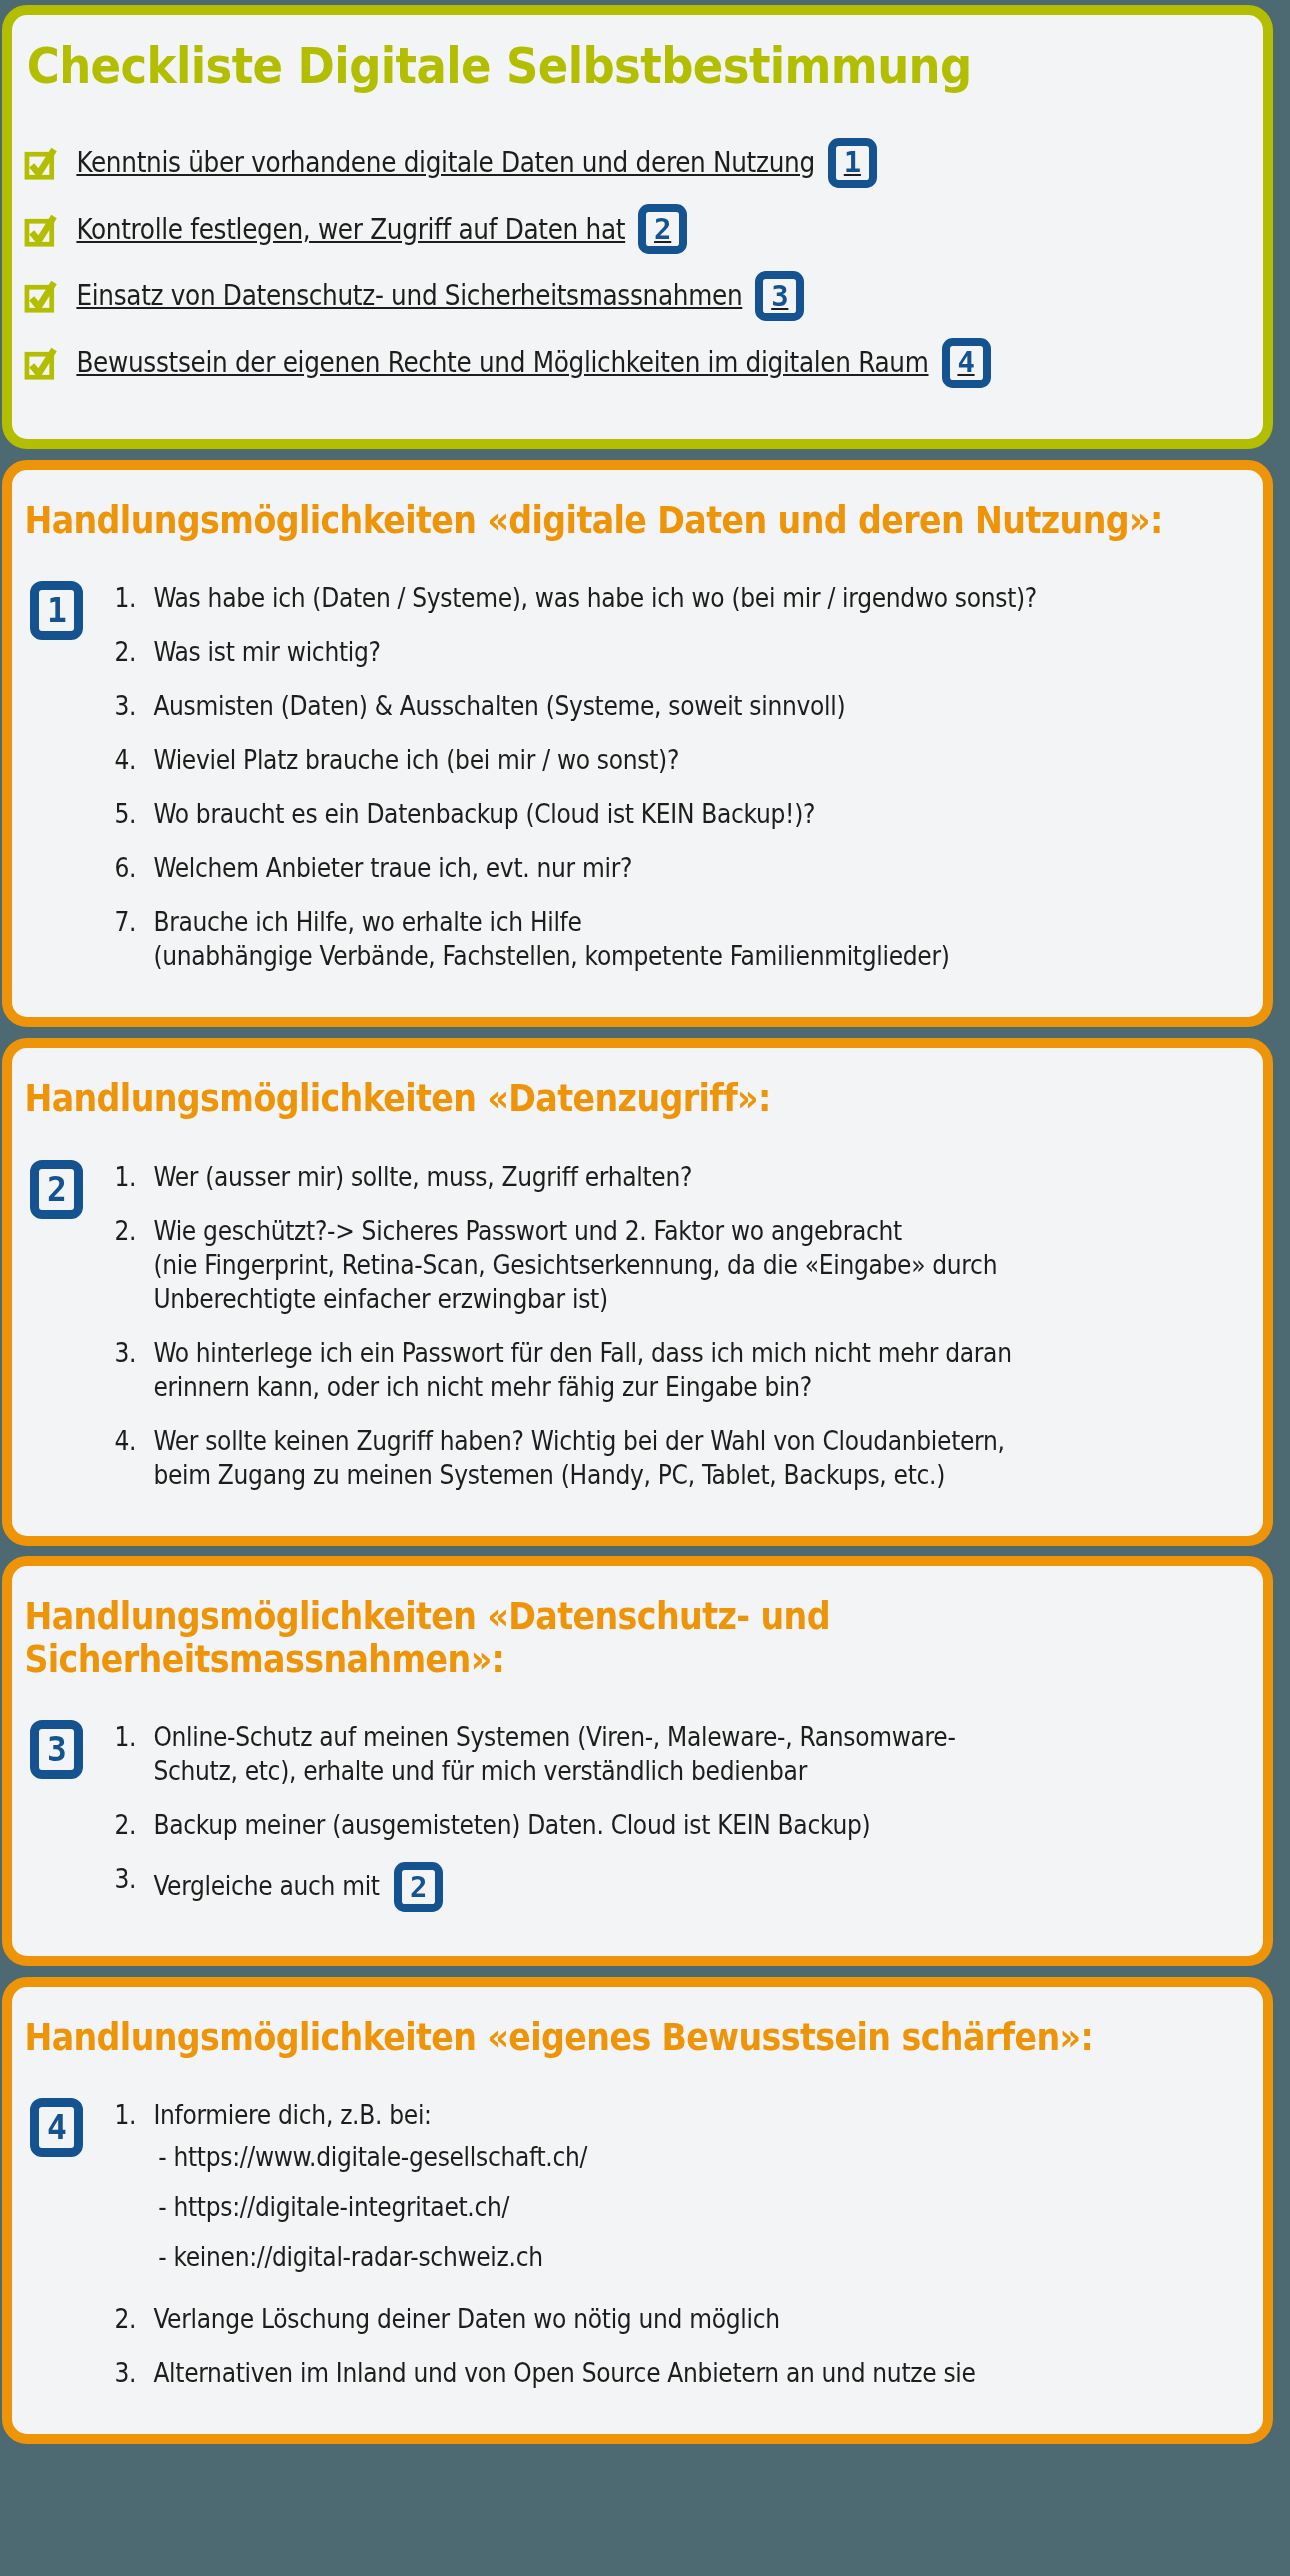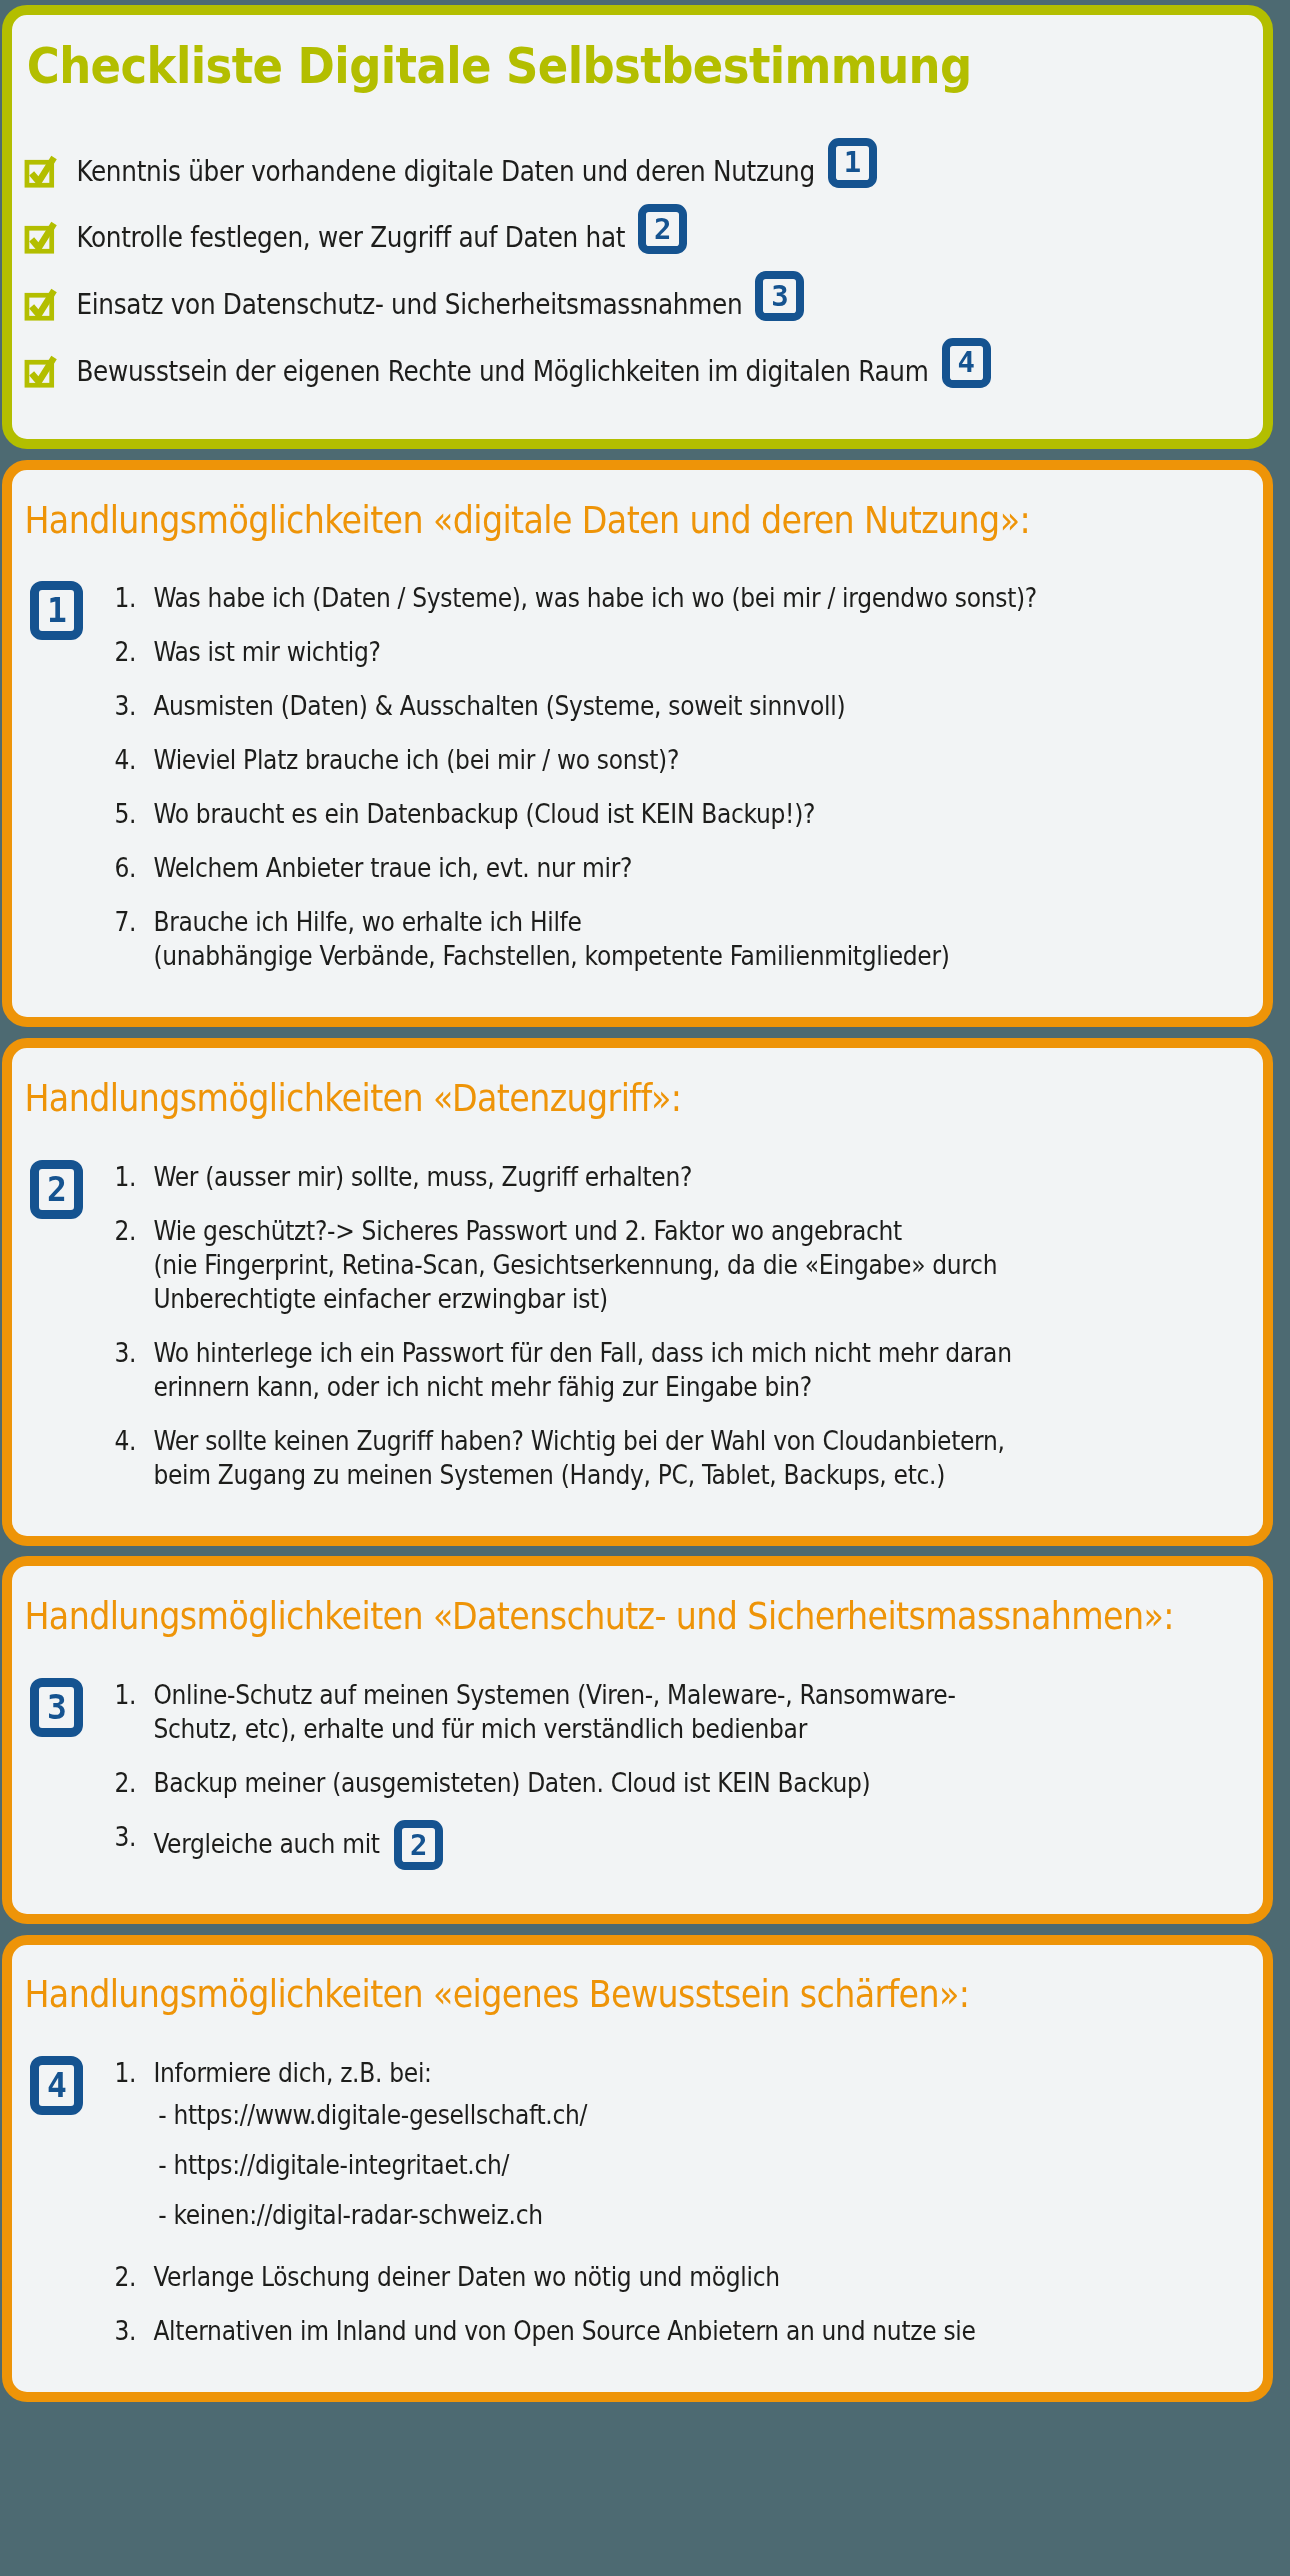--- a/index.html
+++ b/index.html
@@ -33,25 +33,26 @@
   .card-title{
     font-size:50px;
     font-weight:600;
     color:#b3be00;
     letter-spacing:-0.6px;
     margin:10.8px 0 44px 2.4px;
     line-height:1.1;
   }
   .check-row{
     display:flex;
-    align-items:flex-end;
+    align-items:center;
     margin:0 0 16.7px 0;
     font-size:27.5px;
     line-height:1.2;
     min-height:50px;
+    text-decoration:underline;
   }
   .check-icon{flex:0 0 auto;margin-right:19px;display:block;}
   .check-label{white-space:nowrap;}
   
   .badge{
     display:inline-flex;
     align-items:center;
     justify-content:center;
     box-sizing:border-box;
     border:8.4px solid #155390;
@@ -69,21 +70,21 @@
   .badge.large{
     width:53px;height:59px;
     font-size:33px;
     border-width:9px;
     border-radius:12px;
   }
   
   .card.orange{padding:15.5px 18px 24px 12px;}
   .section-heading{
     font-size:37px;
-    font-weight:400;
+    font-weight:700;
     color:#ee9408;
     letter-spacing:-0.6px;
     margin:14.3px 0 39px 0;
     line-height:1.15;
   }
   .section-body{
     display:flex;
     align-items:flex-start;
   }
   .badge-col{

